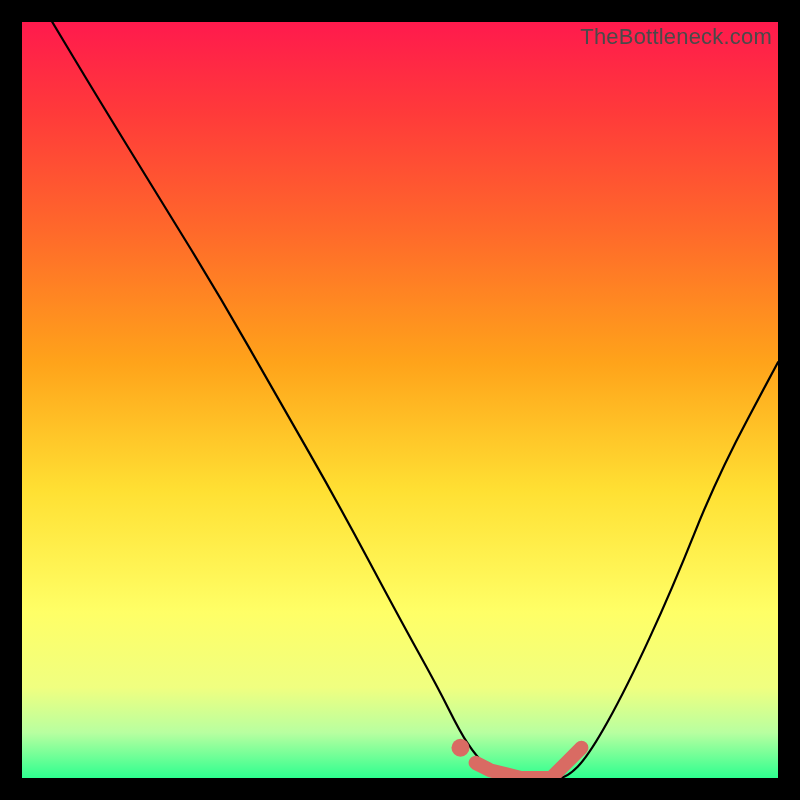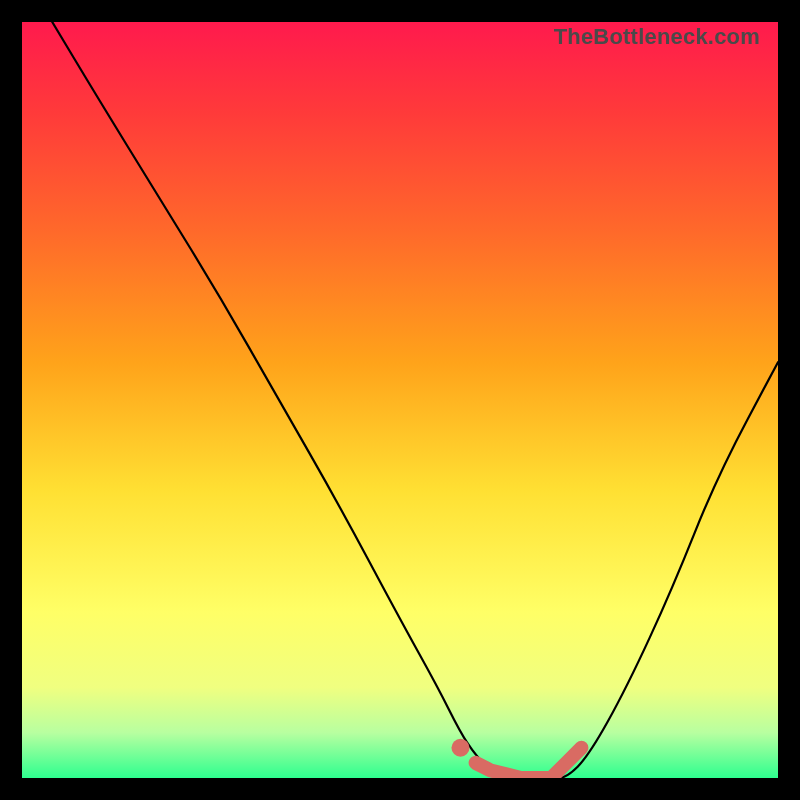--- a/index.html
+++ b/index.html
@@ -30,24 +30,24 @@
       #ffa31a 45%,
       #ffe033 62%,
       #ffff66 78%,
       #f0ff80 88%,
       #b8ffa0 94%,
       #2eff8f 100%);
   }
   .watermark {
     position: absolute;
     top: 2px;
-    right: 18px;
+    right: 6px;
     color: #4a4a4a;
     font-size: 22px;
-    font-weight: 700;
+    font-weight: 400;
     letter-spacing: 0.2px;
     user-select: none;
   }
   svg.curve {
     position: absolute;
     left: 0;
     top: 0;
     width: 756px;
     height: 756px;
   }

